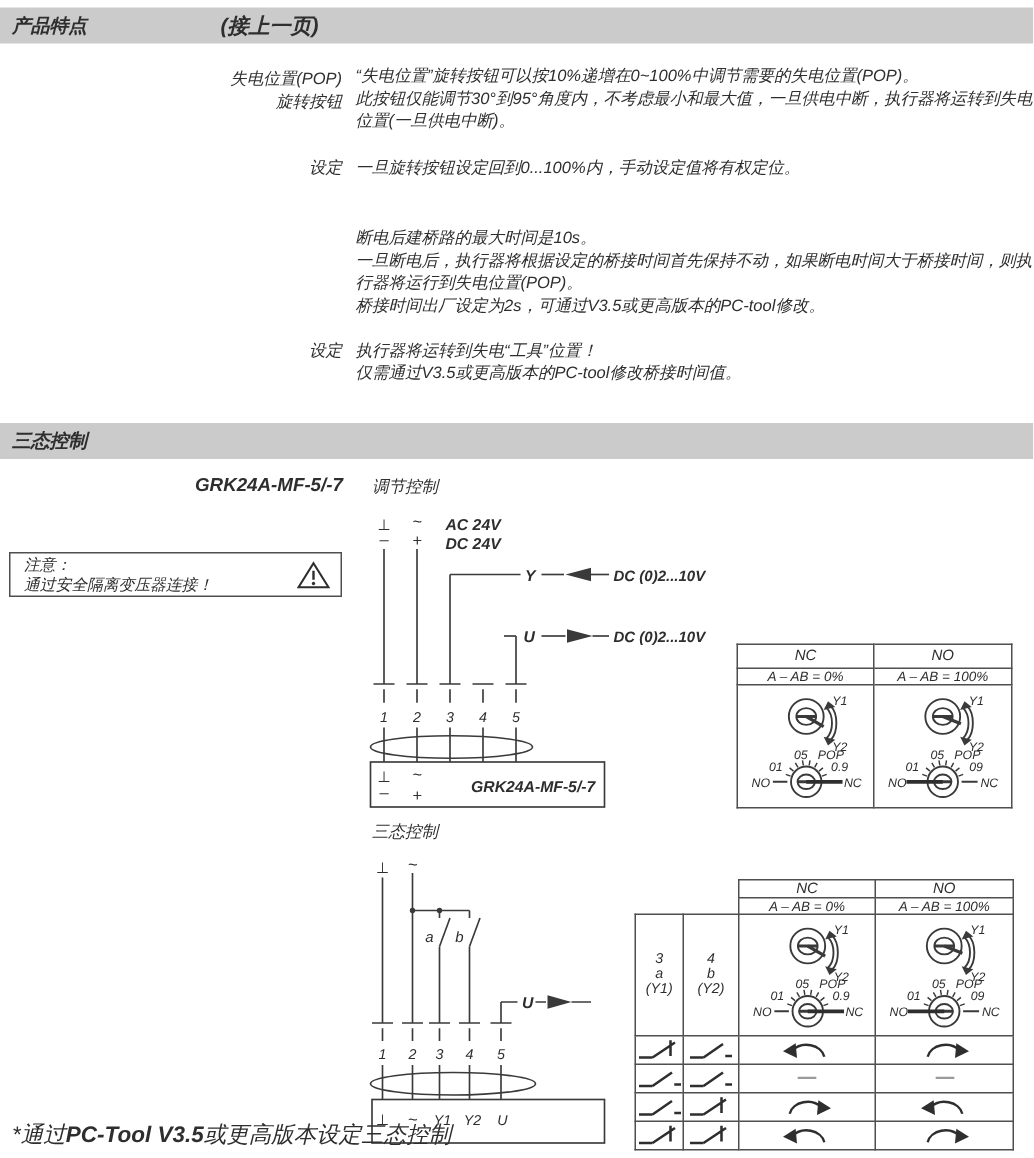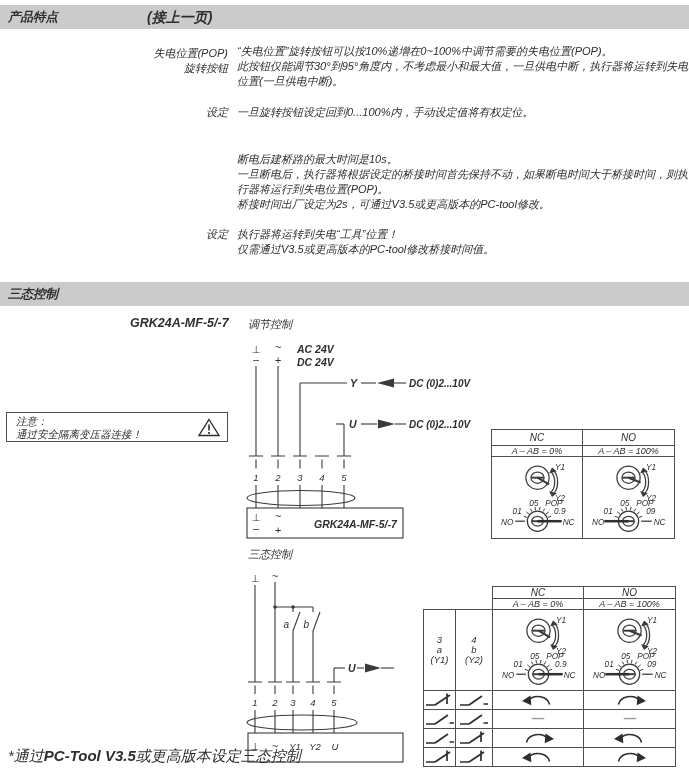--- a/index.html
+++ b/index.html
@@ -15,21 +15,21 @@
   .bar .t2 { position:absolute; left:147px; top:4px; font-size:14px; font-weight:bold; }
 
   .plabel { position:absolute; left:40px; width:188px; text-align:right;
             font-size:11px; line-height:15px; white-space:nowrap; }
   .pbody  { position:absolute; left:237px; font-size:11px; line-height:15px; white-space:nowrap; }
 
   .model-title { position:absolute; left:130px; top:316px; font-size:12.5px; font-weight:bold; }
   .diag-title  { position:absolute; font-size:11px; }
 
   .notice { position:absolute; left:6px; top:368px; width:222px; height:30px;
-            border:1px solid #4f4f4f; font-size:10.5px; line-height:13px;margin-top:44px; }
+            border:1px solid #4f4f4f; font-size:10.5px; line-height:13px; }
   .notice .nt { position:absolute; left:9px; top:2px; white-space:nowrap; }
   .notice .warn { position:absolute; right:7px; top:5px; }
 
   .diag { position:absolute; }
 
   .footnote { position:absolute; left:8px; top:747px; font-size:15px; white-space:nowrap; }
   .footnote b { font-weight:bold; }
 
   table.tbl { position:absolute; border-collapse:collapse; table-layout:fixed; }
   table.tbl td { border:1px solid #4f4f4f; text-align:center; vertical-align:middle;

